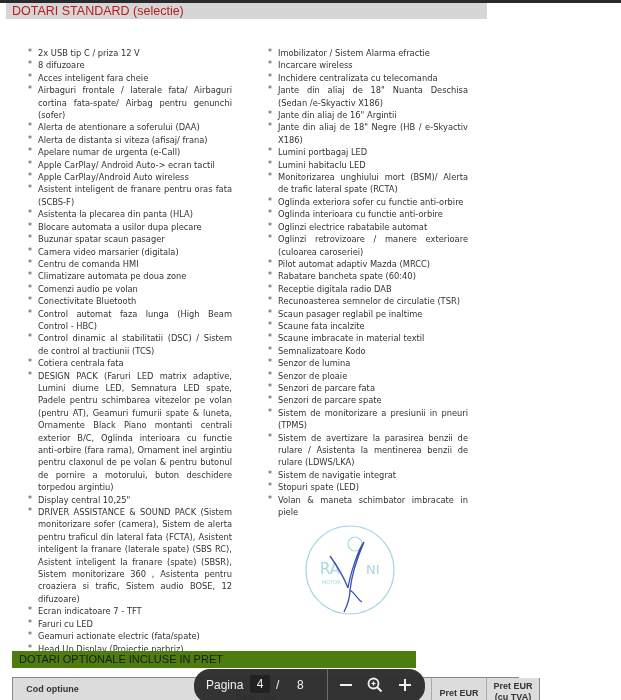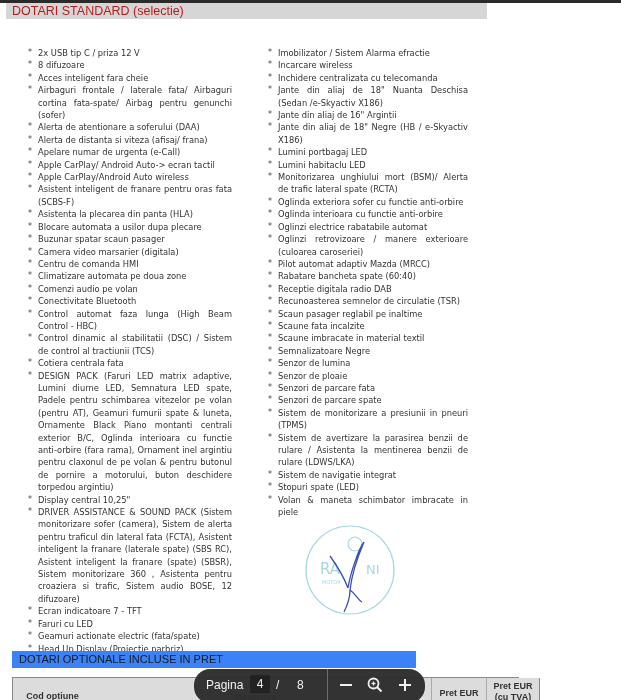--- a/index.html
+++ b/index.html
@@ -8,26 +8,26 @@
   .topstrip { position:absolute; left:0; top:0; width:621px; height:3px; background:#2a2a2a; }
   .sec-header { position:absolute; left:6px; top:3px; width:481px; height:16px; background:#d6d6d6;
                 font-family:"Liberation Sans", sans-serif; font-size:12.5px; line-height:16px; color:#b91c1c; padding-left:6px; box-sizing:border-box; }
   .col { position:absolute; top:31px; font-size:8.3px; line-height:12.4px; color:#333; }
   .col.left { left:12px; width:236px; }
   .col.right { left:252px; width:232px; }
   .col ul { list-style:none; margin:16px; padding:0; }
   .col li { position:relative; padding-left:10px; text-align:justify; }
   .col li::before { content:"*"; position:absolute; left:0; top:0; font-size:8px; color:#444; }
   .stamp { position:absolute; left:300px; top:520px; width:100px; height:100px; }
-  .sec-header2 { position:absolute; left:12px; top:651px; width:404px; height:17px; background:#3b82f6;
+  .sec-header2 { position:absolute; left:12px; top:651px; width:404px; height:17px; background:#4d7c0f;
                  font-family:"Liberation Sans", sans-serif; font-size:11px; line-height:17px; color:#1a1a1a; padding-left:7px; box-sizing:border-box; }
   .table { position:absolute; left:12px; top:677px; width:506px; height:23px; border-top:1px solid #888; border-left:1px solid #888; }
   .th { position:absolute; top:0; height:23px; background:#dcdcdc; border-right:1px solid #aaa; box-sizing:border-box;
         font-family:"Liberation Sans", sans-serif; font-weight:bold; font-size:9px; color:#333; text-align:center; }
-  .th.cod { left:0; width:80px; padding-top:13px; }
+  .th.cod { left:0; width:80px; padding-top:6px; }
   .th.desc { left:68px; width:351px; padding-top:14px; }
   .th.p1 { left:419px; width:55px; padding-top:10px; line-height:11px; }
   .th.p2 { left:474px; width:53px; padding-top:3px; line-height:11px; border-right:1px solid #888; }
   .pager { position:absolute; left:194px; top:669px; width:231px; height:34px; background:#2e2e2e; border-radius:16px;
            color:#f2f2f2; font-family:"Liberation Sans", sans-serif; opacity:0.97; }
   .pager .lbl { position:absolute; left:12px; top:9px; font-size:12px; }
   .pager .cur { position:absolute; left:56px; top:6px; width:20px; height:18px; background:#1c1c1c; text-align:center; font-size:12px; line-height:18px; }
   .pager .sep { position:absolute; left:82px; top:9px; font-size:12px; }
   .pager .tot { position:absolute; left:103px; top:9px; font-size:12px; }
   .pager .div { position:absolute; left:133px; top:0; width:1px; height:34px; background:#6a6a6a; }
@@ -91,21 +91,21 @@
       <li>Oglinda interioara cu functie anti-orbire</li>
       <li>Oglinzi electrice rabatabile automat</li>
       <li>Oglinzi retrovizoare / manere exterioare (culoarea caroseriei)</li>
       <li>Pilot automat adaptiv Mazda (MRCC)</li>
       <li>Rabatare bancheta spate (60:40)</li>
       <li>Receptie digitala radio DAB</li>
       <li>Recunoasterea semnelor de circulatie (TSR)</li>
       <li>Scaun pasager reglabil pe inaltime</li>
       <li>Scaune fata incalzite</li>
       <li>Scaune imbracate in material textil</li>
-      <li>Semnalizatoare Negre</li>
+      <li>Semnalizatoare Kodo</li>
       <li>Senzor de lumina</li>
       <li>Senzor de ploaie</li>
       <li>Senzori de parcare fata</li>
       <li>Senzori de parcare spate</li>
       <li>Sistem de monitorizare a presiunii in pneuri (TPMS)</li>
       <li>Sistem de avertizare la parasirea benzii de rulare / Asistenta la mentinerea benzii de rulare (LDWS/LKA)</li>
       <li>Sistem de navigatie integrat</li>
       <li>Stopuri spate (LED)</li>
       <li>Volan &amp; maneta schimbator imbracate in piele</li>
     </ul>

